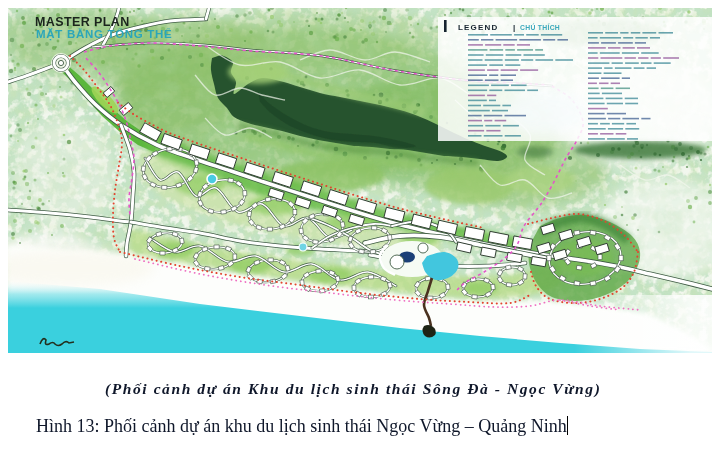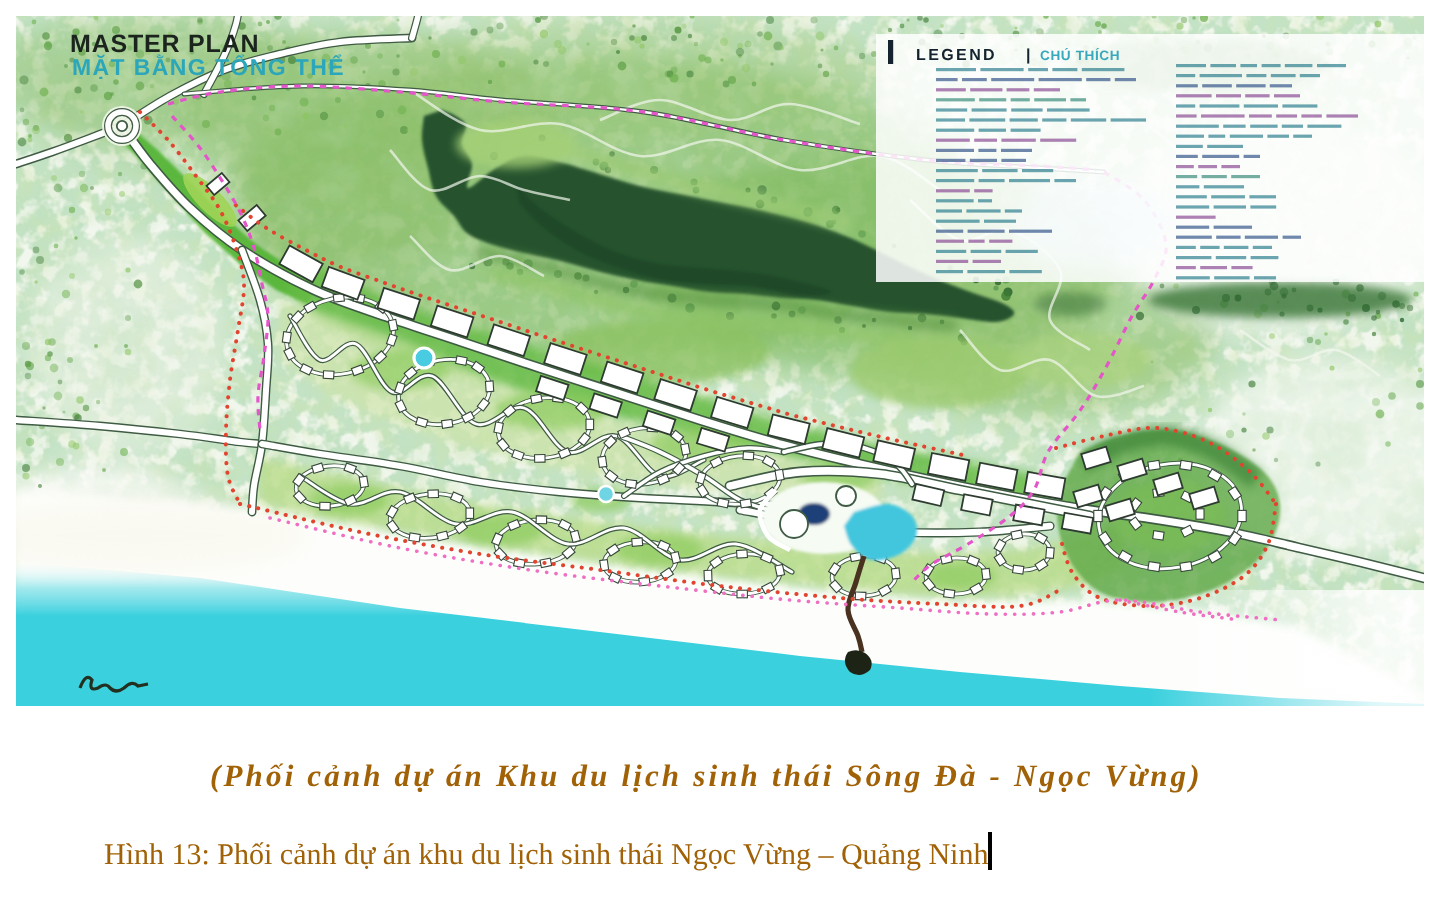--- a/index.html
+++ b/index.html
@@ -1,14 +1,14 @@
 <!DOCTYPE html>
 <html><head><meta charset="utf-8"><style>
 html,body{margin:0;padding:0;background:#ffffff;width:721px;height:459px;overflow:hidden}
-.cap{font-family:"Liberation Serif",serif;color:#a16207;position:absolute;white-space:nowrap}
+.cap{font-family:"Liberation Serif",serif;color:#0f172a;position:absolute;white-space:nowrap}
 </style></head><body>
 <div style="position:absolute;left:8px;top:8px;width:704px;height:345px">
 <svg width="704" height="345" viewBox="0 0 704 345">
 <defs>
 <filter id="b1" x="-30%" y="-30%" width="160%" height="160%">
           <feGaussianBlur stdDeviation="0.7"></feGaussianBlur>
         </filter>
 <filter id="b2" x="-30%" y="-30%" width="160%" height="160%">
           <feGaussianBlur stdDeviation="2.5"></feGaussianBlur>
         </filter>
@@ -894,12 +894,12 @@
       <rect x="592.1" y="125.0" width="13.4" height="1.6" fill="#8a4b94" opacity="0.7"></rect>
       <rect x="607.7" y="125.0" width="10.6" height="1.6" fill="#8a4b94" opacity="0.7"></rect>
 <rect x="580.0" y="130.1" width="16.9" height="1.6" fill="#2e7f8f" opacity="0.7"></rect>
       <rect x="599.1" y="130.1" width="17.7" height="1.6" fill="#2e7f8f" opacity="0.7"></rect>
       <rect x="619.0" y="130.1" width="11.0" height="1.6" fill="#2e7f8f" opacity="0.7"></rect>
 <text x="27" y="18" font-size="12.5" font-weight="bold" letter-spacing="0.4" fill="#1b241d" font-family="Liberation Sans,sans-serif">MASTER PLAN</text>
 <text x="28" y="29.5" font-size="11.5" font-weight="bold" letter-spacing="0.7" fill="#2ba6ba" font-family="Liberation Sans,sans-serif">MẶT BẰNG TỔNG THỂ</text>
 <path d="M32,336 q3,-8 6,-4 q-2,6 3,4 q4,-3 6,0 q3,3 7,0 q4,-4 7,-1 l5,-1" fill="none" stroke="#23301f" stroke-width="1.6"></path>
 </svg></div>
 <div class="cap" style="left:105px;top:380.2px;font-size:15.5px;font-style:italic;font-weight:bold;letter-spacing:1.58px">(Phối cảnh  dự án Khu du lịch sinh thái Sông Đà - Ngọc Vừng)</div>
-<div class="cap" style="left:52px;top:415.5px;font-size:15px">Hình 13: Phối cảnh dự án khu du lịch sinh thái Ngọc Vừng – Quảng Ninh<span style="display:inline-block;width:1.5px;height:19px;background:#000;vertical-align:-3px"></span></div>
+<div class="cap" style="left:36px;top:415.5px;font-size:18px">Hình 13: Phối cảnh dự án khu du lịch sinh thái Ngọc Vừng – Quảng Ninh<span style="display:inline-block;width:1.5px;height:19px;background:#000;vertical-align:-3px"></span></div>
 </body></html>

